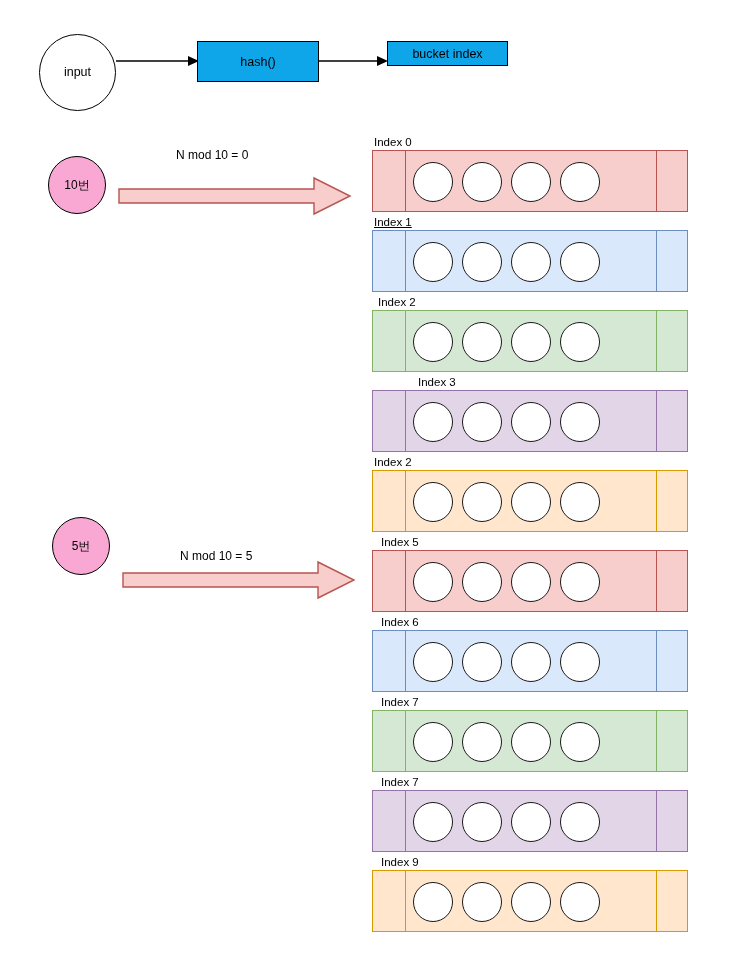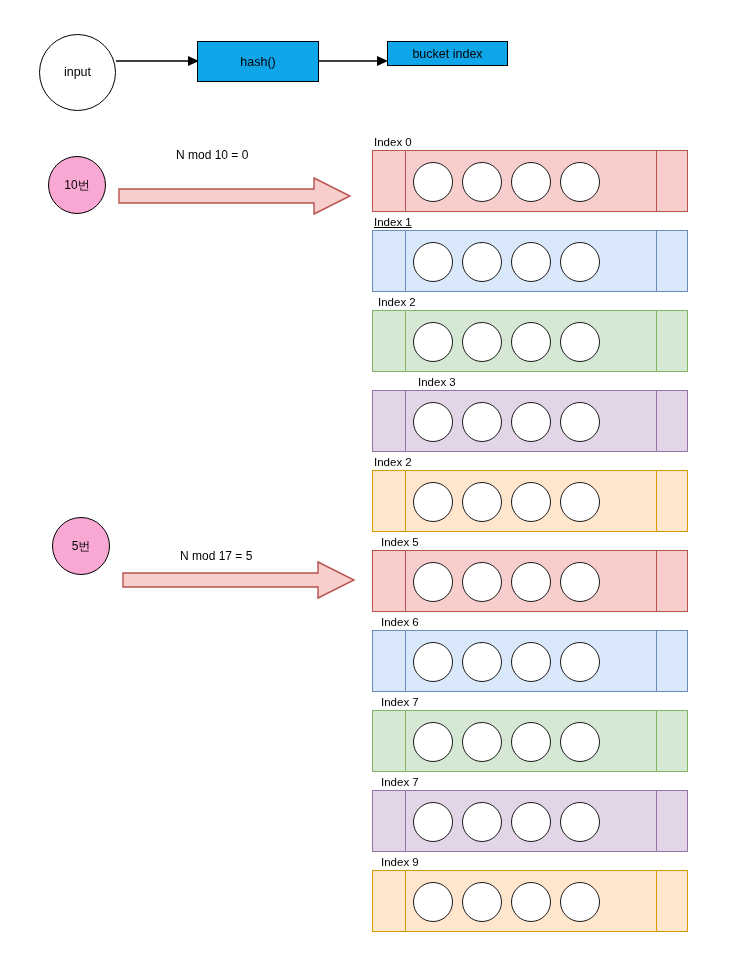--- a/index.html
+++ b/index.html
@@ -131,21 +131,21 @@
   <div class="abs arrow-label" style="left:176px; top:148px;">N mod 10 = 0</div>
 
   <svg class="abs block-arrow" style="left:118px; top:176px; width:234px; height:40px;" viewBox="0 0 234 40">
     <path d="M 1 13 L 196 13 L 196 2 L 232 20 L 196 38 L 196 27 L 1 27 Z" fill="#f8cecc" stroke="#b85450" stroke-width="1.4" stroke-linejoin="miter"></path>
   </svg>
 
   <div class="key-circle abs" style="left:52px; top:517px; width:58px; height:58px;">
     <span>5번</span>
   </div>
 
-  <div class="abs arrow-label" style="left:180px; top:549px;">N mod 17 = 5</div>
+  <div class="abs arrow-label" style="left:180px; top:549px;">N mod 10 = 5</div>
 
   <svg class="abs block-arrow" style="left:122px; top:560px; width:234px; height:40px;" viewBox="0 0 234 40">
     <path d="M 1 13 L 196 13 L 196 2 L 232 20 L 196 38 L 196 27 L 1 27 Z" fill="#f8cecc" stroke="#b85450" stroke-width="1.4" stroke-linejoin="miter"></path>
   </svg>
 
   <div id="buckets-layer">
       <div class="abs bucket-label" style="left: 374px; top: 137px;">Index 0</div>
       <div class="abs bucket-row" style="left: 372px; top: 150px; width: 316px; height: 62px; background: rgb(248, 206, 204); border-color: rgb(184, 84, 80); position: absolute;">
         <div class="bucket-divider" style="left: 32px; border-left-color: rgb(184, 84, 80);"></div>
         <div class="bucket-divider" style="left: 283px; border-left-color: rgb(184, 84, 80);"></div>

